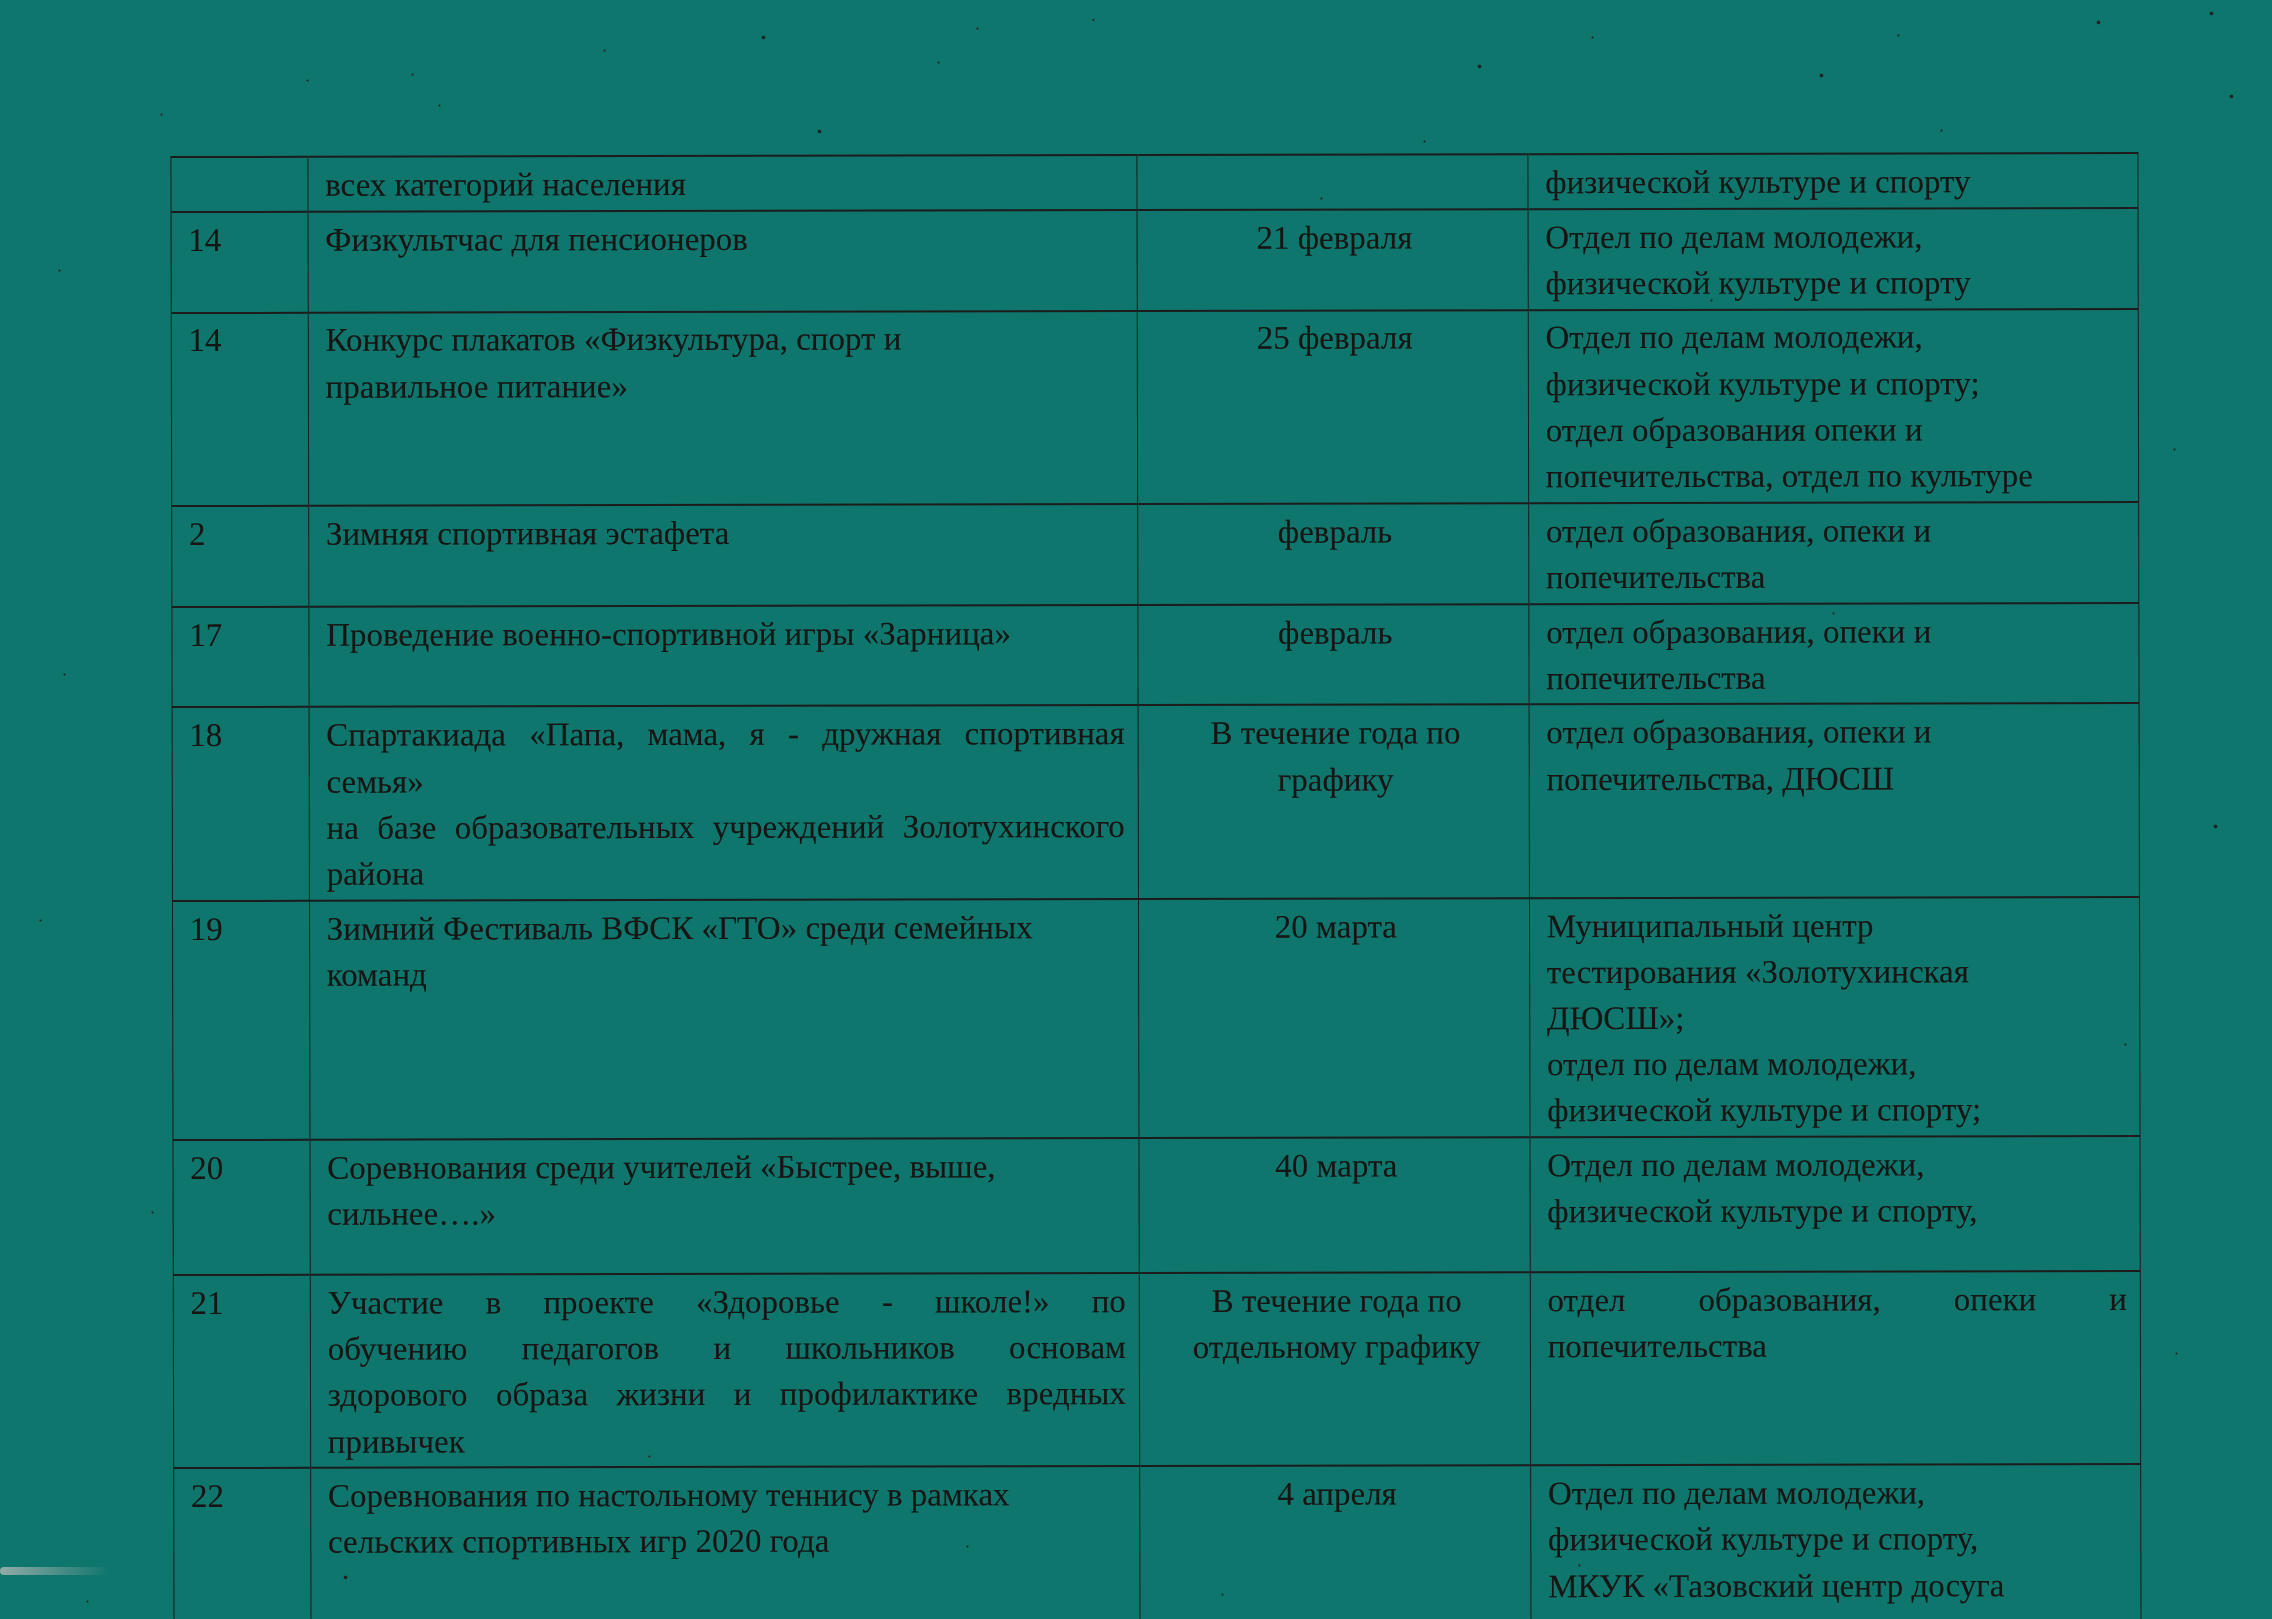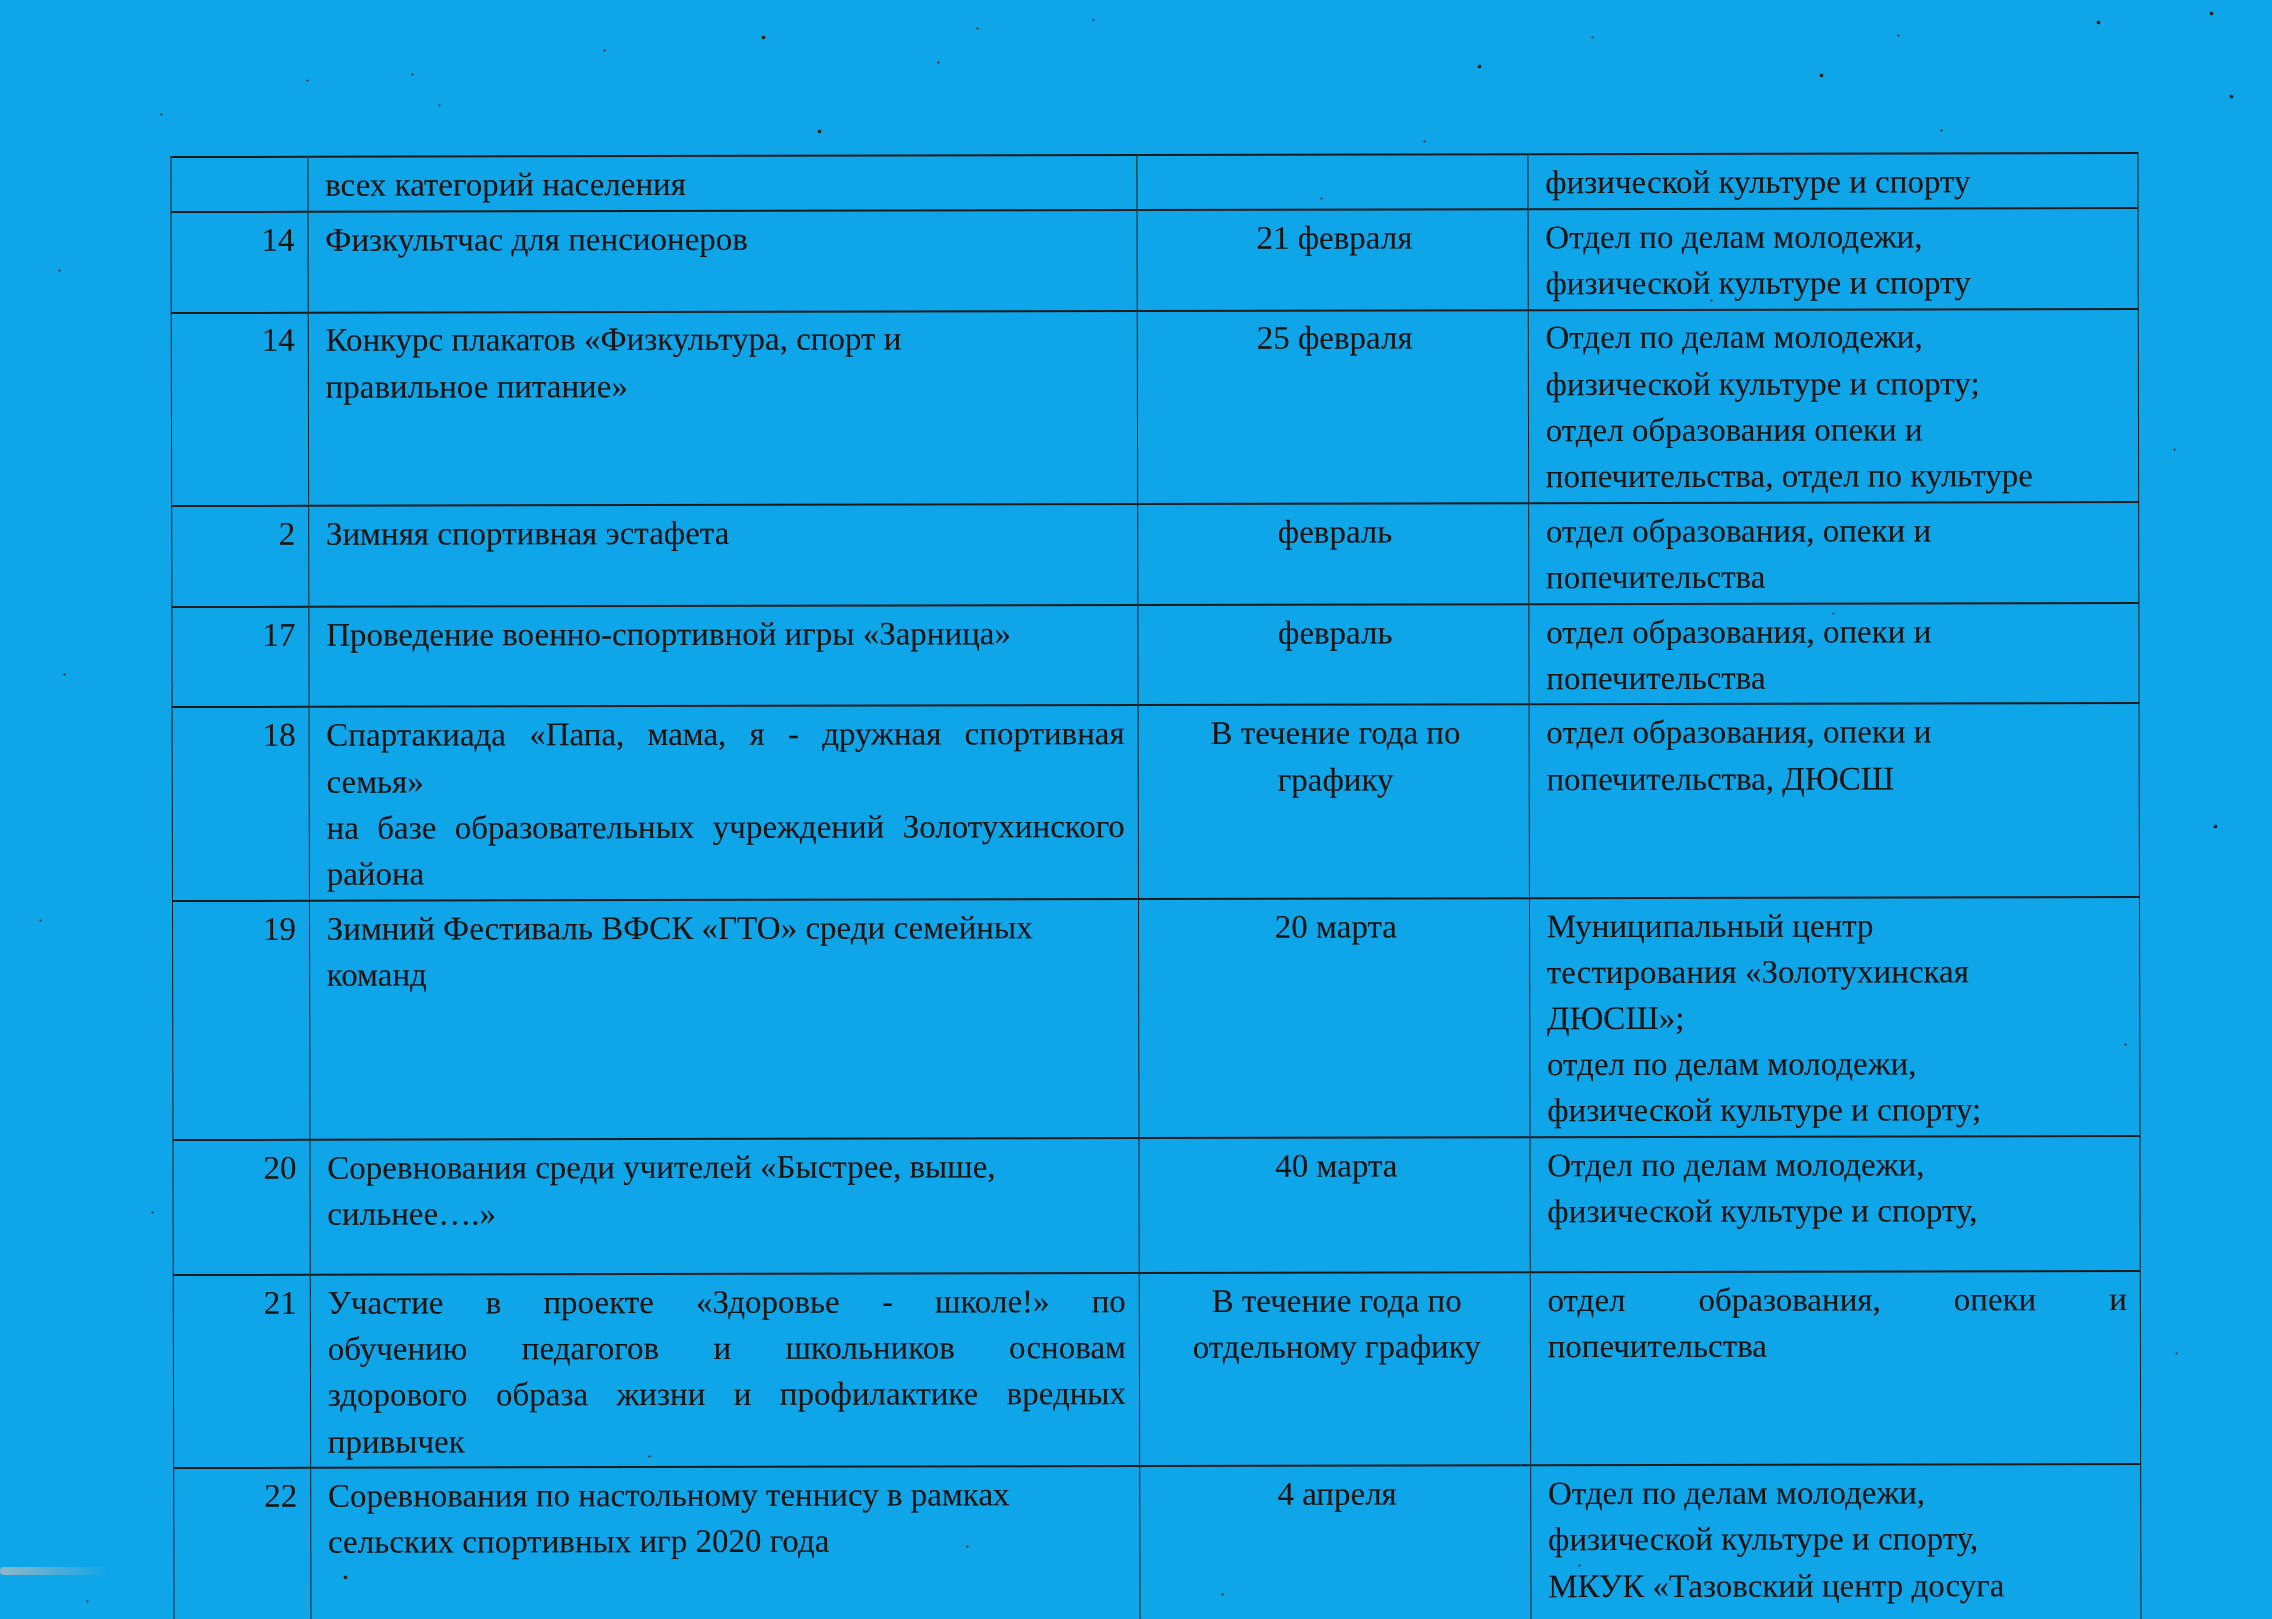--- a/index.html
+++ b/index.html
@@ -1,19 +1,19 @@
 <!DOCTYPE html>
 <html style="font-size:10.3px"><head>
 <meta charset="utf-8">
 <style>
   html,body{margin:0;padding:0;background:#e9e9e7;}
   .page{
     position:relative;
     width:2273px;height:1619px;
-    background:#0ea5e9;
+    background:#0f766e;
     overflow:hidden;
     font-family:"Liberation Serif","DejaVu Serif",serif;
     color:#171513;
   }
   
   .specks{
     position:absolute;left:0;top:0;width:1.3px;height:1.3px;
     border-radius:50%;background:transparent;color:#222;
     box-shadow:
       412px 74px 0 0.6px, 604px 50px 0 0.6px, 763px 37px 0 1.3px,
@@ -49,21 +49,21 @@
     font-size:33px;line-height:1.4;
     text-shadow:0 0 0.6px rgba(25,25,25,.35);
     overflow:hidden;
   }
   col.c1{width:137px}col.c2{width:829px}col.c3{width:391px}col.c4{width:610px}
   
   tr.r0{height:45px}  tr.r1{height:93px} tr.r2{height:166px}
   tr.r3{height:86px} tr.r4{height:92px} tr.r5{height:161px}
   tr.r6{height:199px} tr.r7{height:135px} tr.r8{height:180px}
   tr.r9{height:177px}
-  .c-num{text-align:right;font-size:35px;padding-top:7.7px;}
+  .c-num{text-align:left;font-size:35px;padding-top:7.7px;}
   .c-event{white-space:pre-line;}
   .c-date{text-align:center;white-space:pre-line;font-size:33px;line-height:1.4;padding-top:6.4px;}
   .c-resp{white-space:pre-line;padding-left:10.3px;padding-right:15.4px;}
   
   .f-lg{font-size:36px;line-height:1.5;}
   .f-md{font-size:33px;line-height:1.45;}
   .f-sm46{font-size:30px;line-height:1.5;}
   .f-sm47{font-size:30px;line-height:1.5;}
   .f-xs44{font-size:28px;line-height:1.7;}
   .lh-118{line-height:1.18;font-size:33px;}

